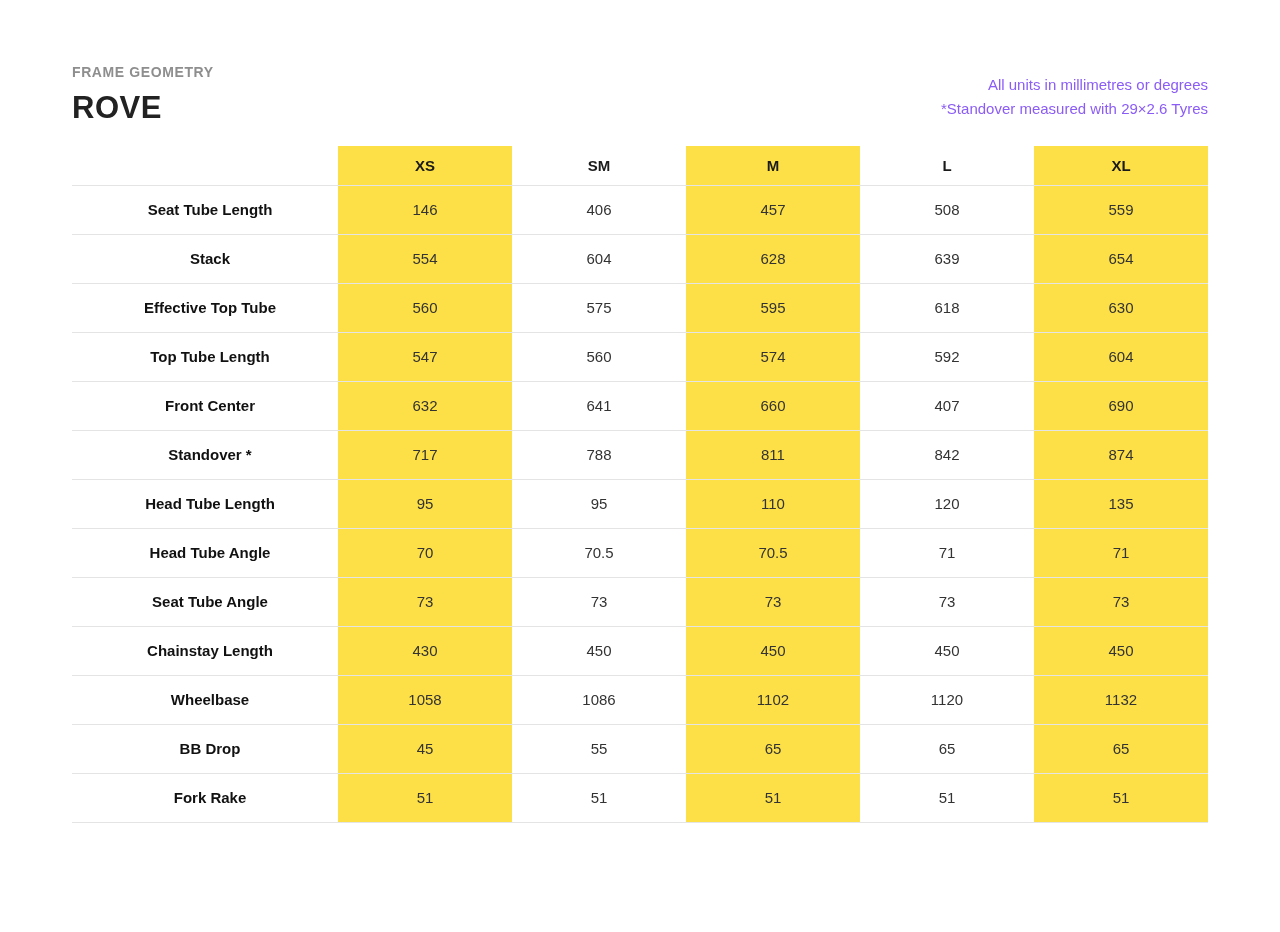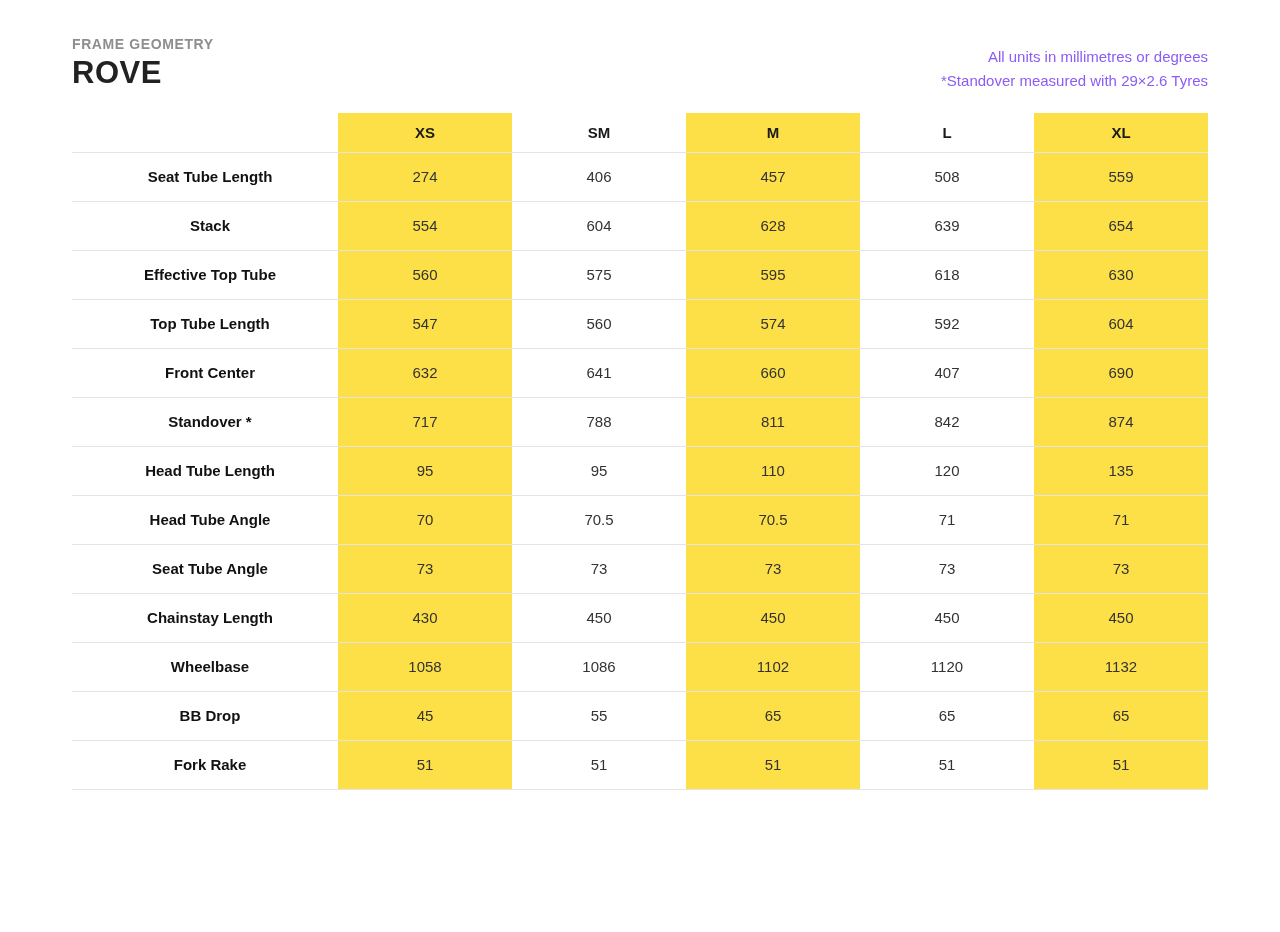--- a/index.html
+++ b/index.html
@@ -3,39 +3,39 @@
 <meta charset="utf-8">
 <style>
   * { margin: 0; padding: 0; box-sizing: border-box; }
   html, body { background: #ffffff; }
   body {
     width: 1280px;
     height: 932px;
     font-family: "Liberation Sans", sans-serif;
     overflow: hidden;
   }
-  .page { padding: 36px 72px 0 72px; }
+  .page { padding: 64px 72px 0 72px; }
 
   .header-row {
     display: flex;
     justify-content: space-between;
     align-items: flex-start;
   }
   .eyebrow {
     font-size: 14px;
     font-weight: 700;
     letter-spacing: 0.6px;
     color: #8e8e8e;
   }
   .title {
     font-size: 31px;
     font-weight: 700;
     letter-spacing: 0.5px;
     color: #222222;
-    margin-top: 3px;
+    margin-top: 10px;
   }
   .notes { text-align: right; margin-top: 9px; }
   .note {
     font-size: 15px;
     line-height: 24px;
     color: #8b5cf6;
   }
 
   table.geometry {
     border-collapse: collapse;
@@ -103,21 +103,21 @@
           <th class="shaded">XS</th>
           <th>SM</th>
           <th class="shaded">M</th>
           <th>L</th>
           <th class="shaded">XL</th>
         </tr>
     </thead>
     <tbody>
         <tr>
           <td class="row-label">Seat Tube Length</td>
-          <td class="value shaded">274</td>
+          <td class="value shaded">146</td>
           <td class="value">406</td>
           <td class="value shaded">457</td>
           <td class="value">508</td>
           <td class="value shaded">559</td>
         </tr>
         <tr>
           <td class="row-label">Stack</td>
           <td class="value shaded">554</td>
           <td class="value">604</td>
           <td class="value shaded">628</td>

